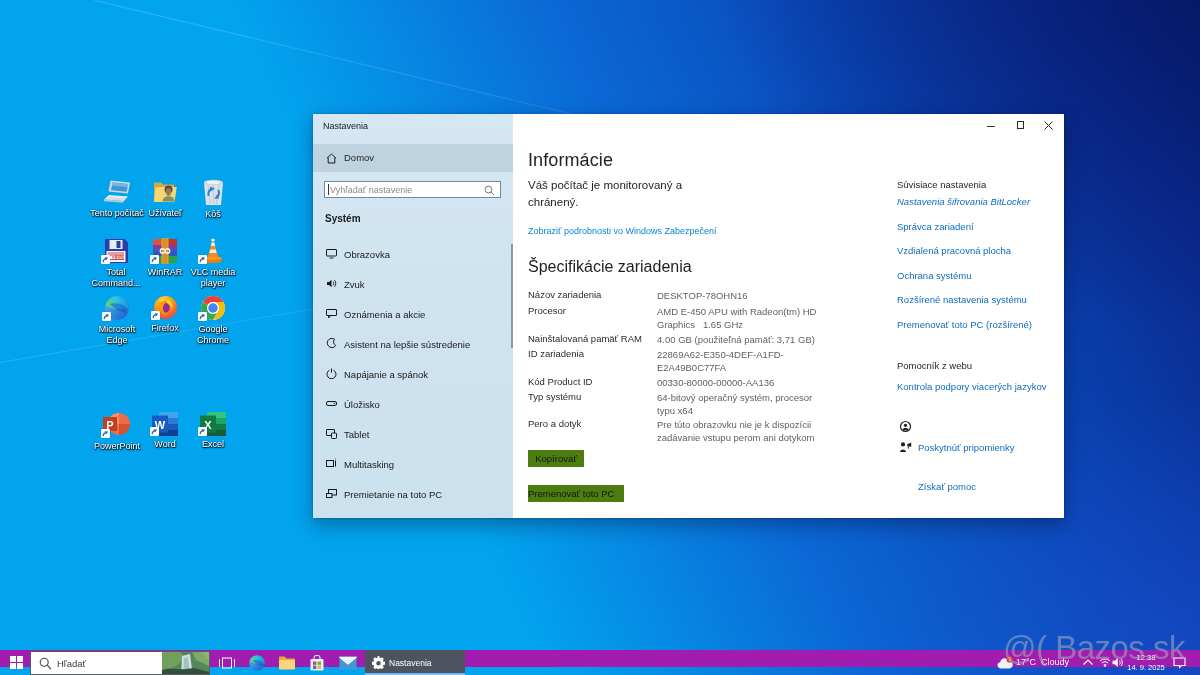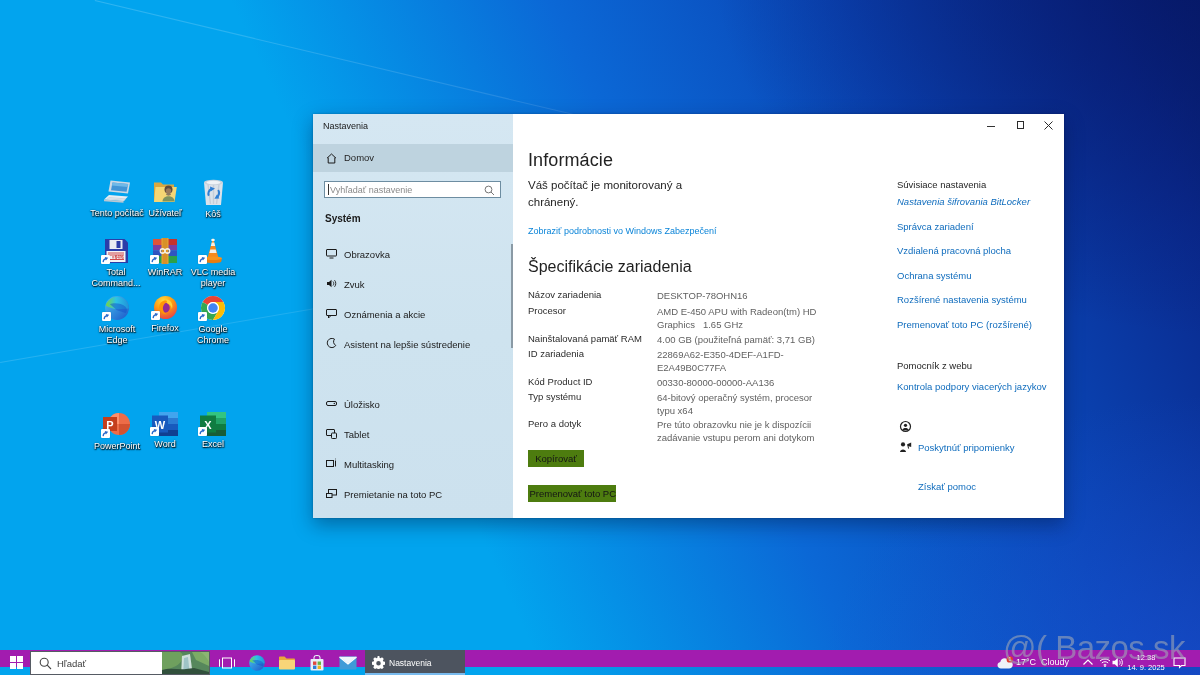--- a/index.html
+++ b/index.html
@@ -349,20 +349,26 @@
           <path d="M2.5 7.5 V10 L5 7.5" fill="none" stroke="#1a1a1a"></path>
         </svg>
         <div class="t">Oznámenia a akcie</div>
       </div>
     <div class="nav" style="top:215px;">
         <svg width="11" height="11" viewBox="0 0 11 11">
           <path d="M8.5 1.2 A4.6 4.6 0 1 0 9.8 7.4 A4 4 0 0 1 8.5 1.2 Z" fill="none" stroke="#1a1a1a"></path>
         </svg>
         <div class="t">Asistent na lepšie sústredenie</div>
       </div>
+    <div class="nav" style="top:245px;">
+        <svg width="11" height="11" viewBox="0 0 11 11">
+          <path d="M3.4 2.2 A4.5 4.5 0 1 0 7.6 2.2 M5.5 0.5 V4.5" fill="none" stroke="#1a1a1a"></path>
+        </svg>
+        <div class="t">Napájanie a spánok</div>
+      </div>
     <div class="nav" style="top:275px;">
         <svg width="11" height="11" viewBox="0 0 11 11">
           <rect x="0.5" y="3.5" width="10" height="4" rx="1.5" fill="none" stroke="#1a1a1a"></rect>
           <circle cx="8.3" cy="5.5" r="0.7" fill="#1a1a1a"></circle>
         </svg>
         <div class="t">Úložisko</div>
       </div>
     <div class="nav" style="top:305px;">
         <svg width="11" height="11" viewBox="0 0 11 11">
           <rect x="0.5" y="1.5" width="8" height="6" rx="0.5" fill="none" stroke="#1a1a1a"></rect>
@@ -418,21 +424,21 @@
       </div>
     <div class="srow" style="top:277px;">
         <div class="sl">Typ systému</div>
         <div class="sv">64-bitový operačný systém, procesor<br>typu x64</div>
       </div>
     <div class="srow" style="top:304px;">
         <div class="sl">Pero a dotyk</div>
         <div class="sv">Pre túto obrazovku nie je k dispozícii<br>zadávanie vstupu perom ani dotykom</div>
       </div>
     <div class="btn" style="top:336px; width:56px; height:17px; line-height:17px; text-align:center;">Kopírovať</div>
-    <div class="btn" style="top:371px; width:88px; height:17px; line-height:17px; text-align:right;">Premenovať toto PC</div>
+    <div class="btn" style="top:371px; width:96px; height:17px; line-height:17px; text-align:left;">Premenovať toto PC</div>
     <div class="rhdr" style="top:65px;">Súvisiace nastavenia</div>
     <div class="rlink" style="top:82px;font-style:italic;">Nastavenia šifrovania BitLocker</div>
     <div class="rlink" style="top:106.5px;">Správca zariadení</div>
     <div class="rlink" style="top:131px;">Vzdialená pracovná plocha</div>
     <div class="rlink" style="top:155.5px;">Ochrana systému</div>
     <div class="rlink" style="top:180px;">Rozšírené nastavenia systému</div>
     <div class="rlink" style="top:204.5px;">Premenovať toto PC (rozšírené)</div>
     <div class="rhdr" style="top:246px;">Pomocník z webu</div>
     <div class="rlink" style="top:267px;">Kontrola podpory viacerých jazykov</div>
     <svg class="hicon" style="top:306px;" viewBox="0 0 13 13">

